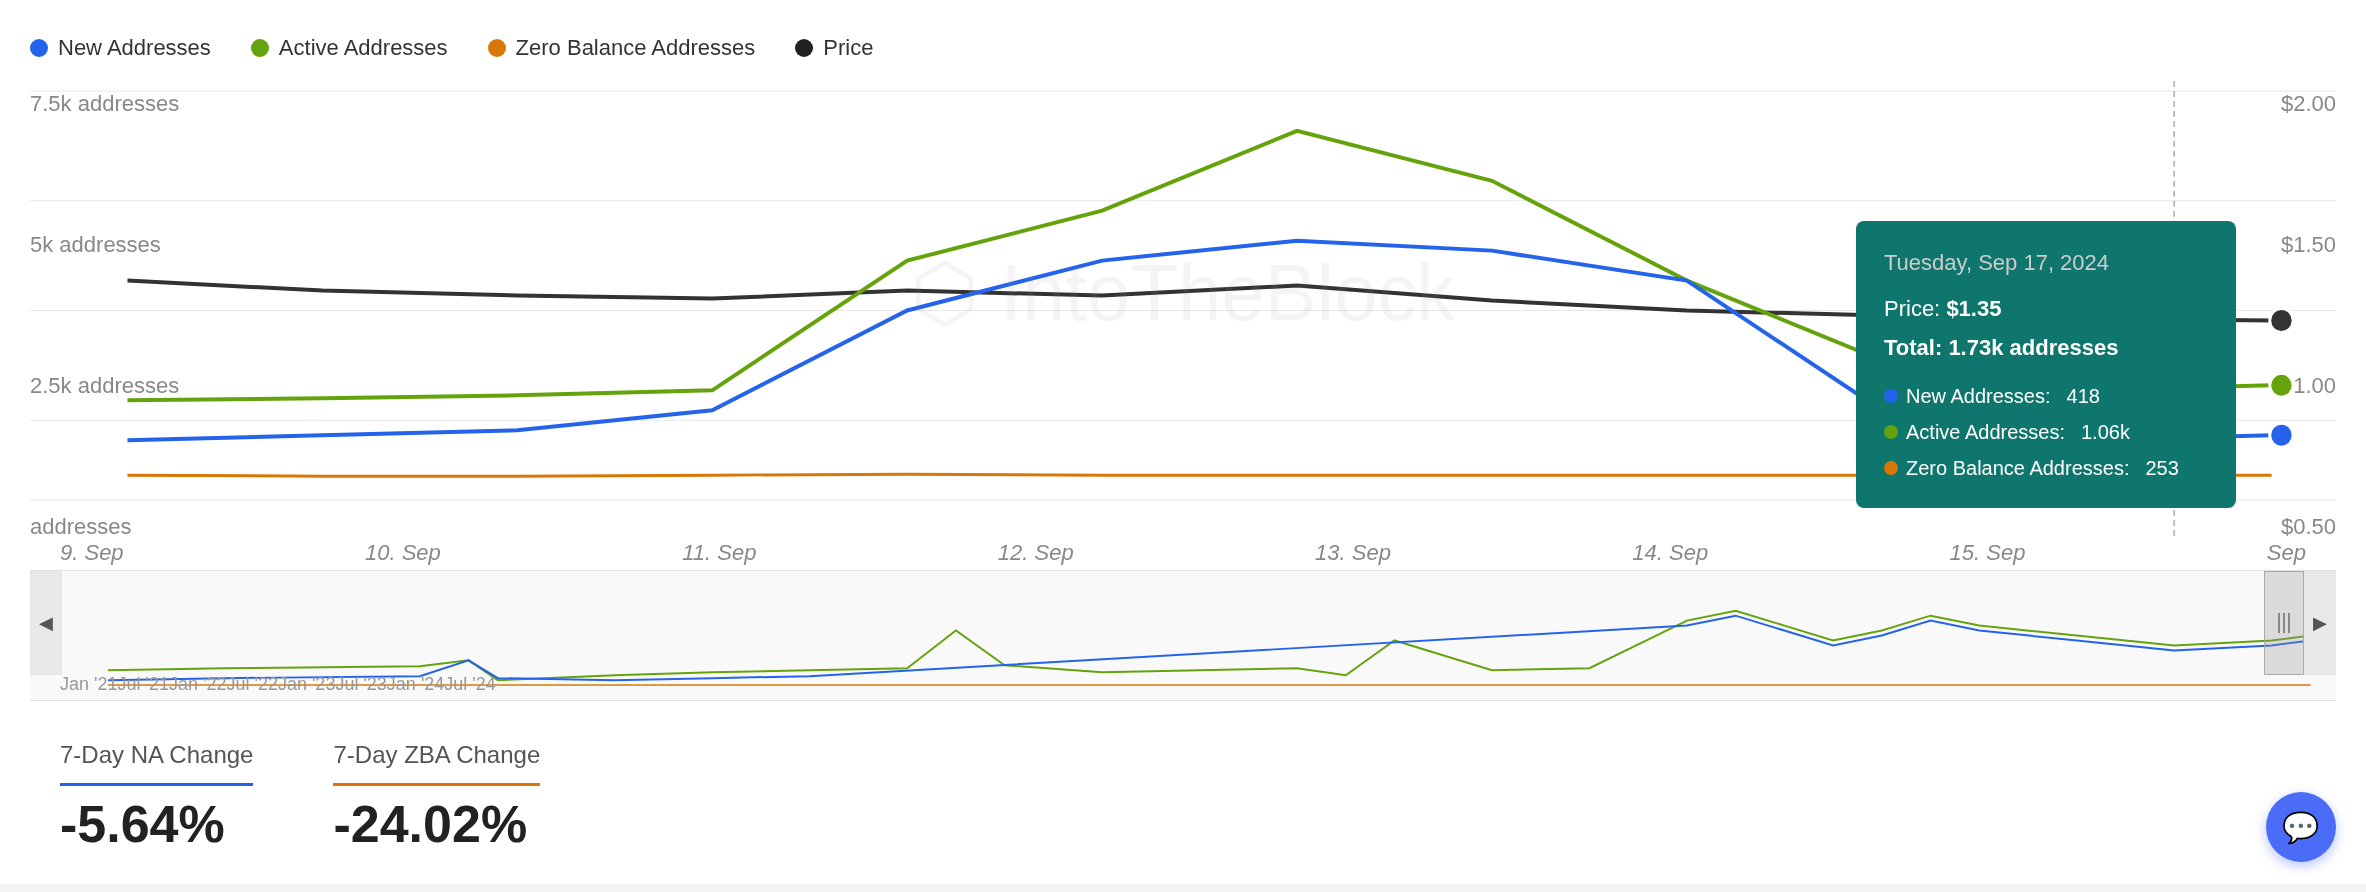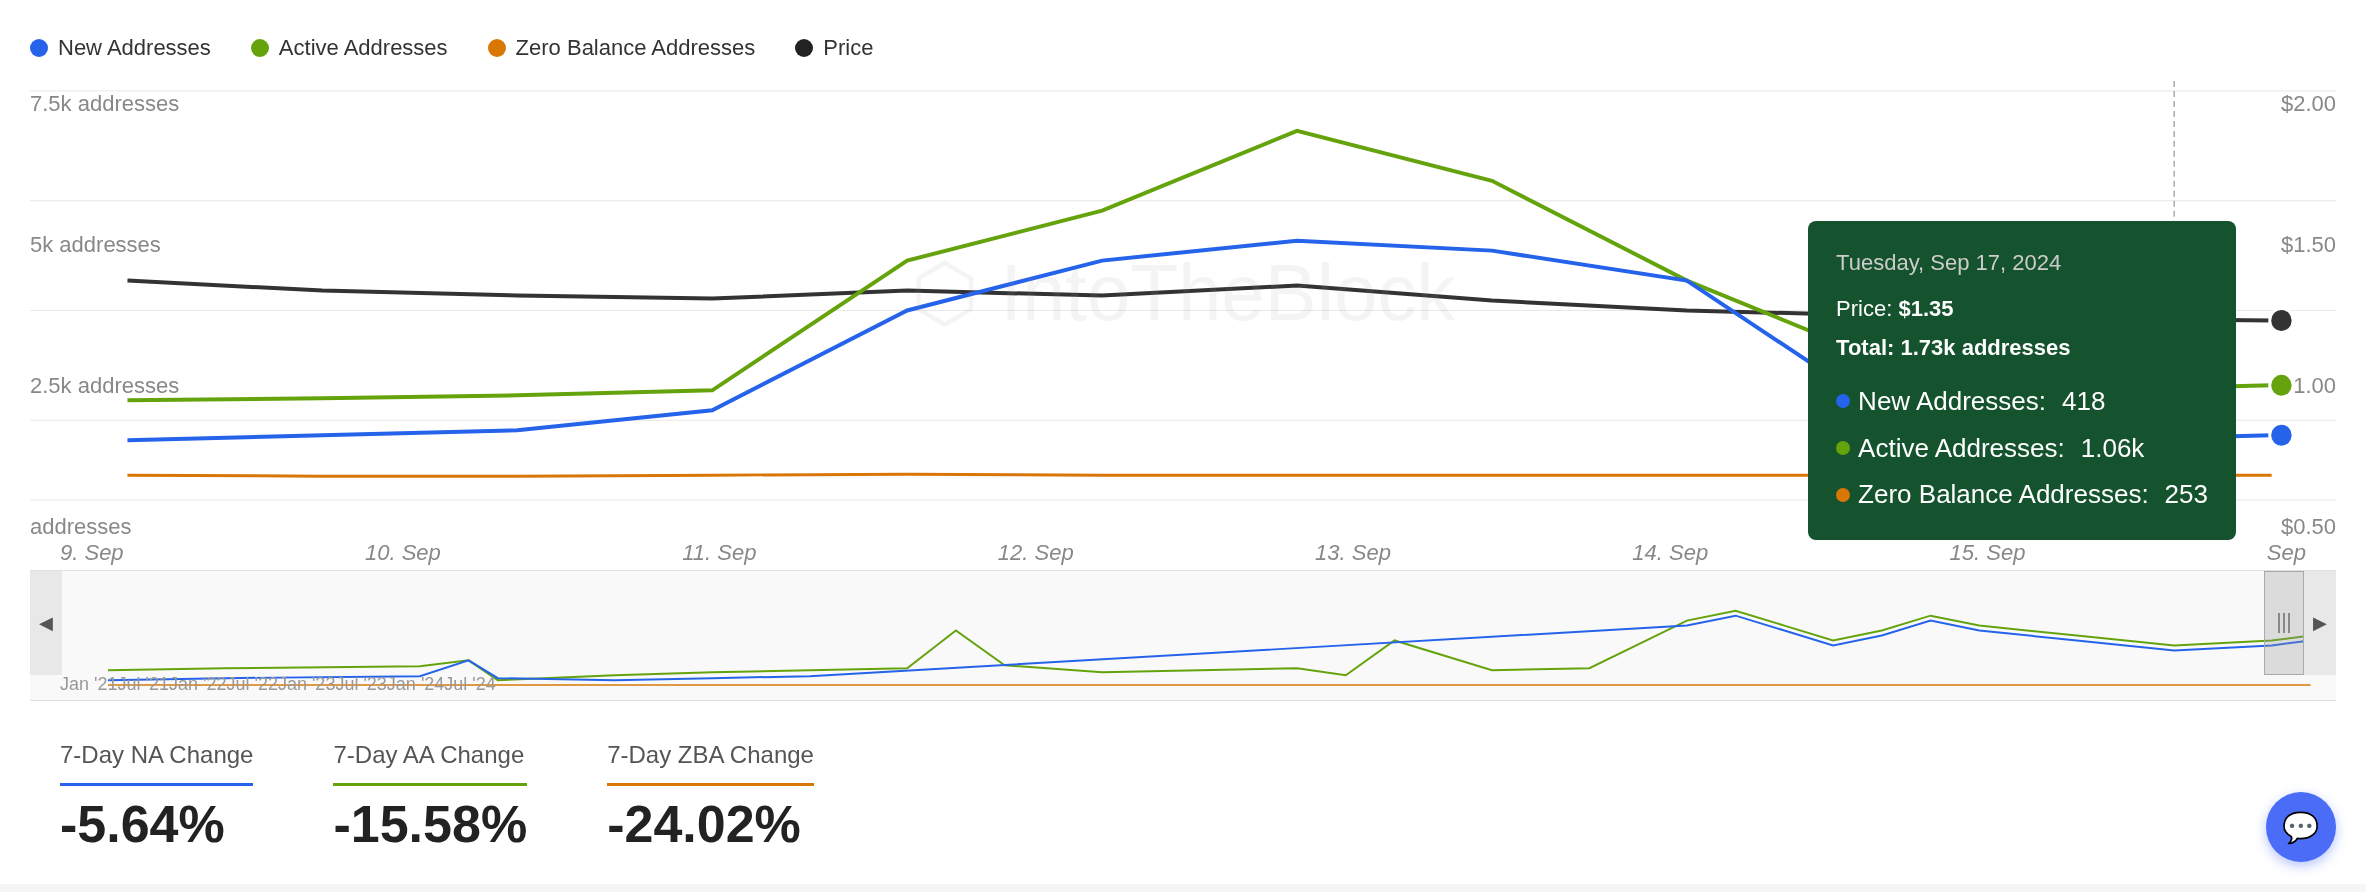--- a/index.html
+++ b/index.html
@@ -90,21 +90,21 @@
     }
     .x-axis-label {
       font-size: 22px;
       color: #888;
       font-style: italic;
     }
     .tooltip {
       position: absolute;
       right: 100px;
       top: 140px;
-      background: #14532d;
+      background: #0f766e;
       color: white;
       padding: 22px 28px;
       border-radius: 8px;
       min-width: 380px;
       font-size: 22px;
       line-height: 1.8;
       z-index: 10;
     }
     .tooltip-date {
       font-size: 22px;
@@ -116,21 +116,21 @@
     }
     .tooltip-total {
       font-size: 22px;
       font-weight: bold;
       margin-bottom: 10px;
     }
     .tooltip-row {
       display: flex;
       align-items: center;
       gap: 8px;
-      font-size: 26px;
+      font-size: 20px;
     }
     .tooltip-dot {
       width: 14px;
       height: 14px;
       border-radius: 50%;
       flex-shrink: 0;
     }
     .tooltip-value {
       font-weight: normal;
       margin-left: 8px;
@@ -337,25 +337,20 @@
     </div>
   </div>
 
   <div class="stats-section">
     <div class="stat-item">
       <span class="stat-label">7-Day NA Change</span>
       <div class="stat-underline" style="background:#2563eb;"></div>
       <span class="stat-value">-5.64%</span>
     </div>
     <div class="stat-item">
-      <span class="stat-label">7-Day AA Change</span>
-      <div class="stat-underline" style="background:#65a30d;"></div>
-      <span class="stat-value">-15.58%</span>
-    </div>
-    <div class="stat-item">
       <span class="stat-label">7-Day ZBA Change</span>
       <div class="stat-underline" style="background:#d97706;"></div>
       <span class="stat-value">-24.02%</span>
     </div>
   </div>
 </div>
 
 <div class="chat-button">
   <span class="chat-icon">💬</span>
 </div>

